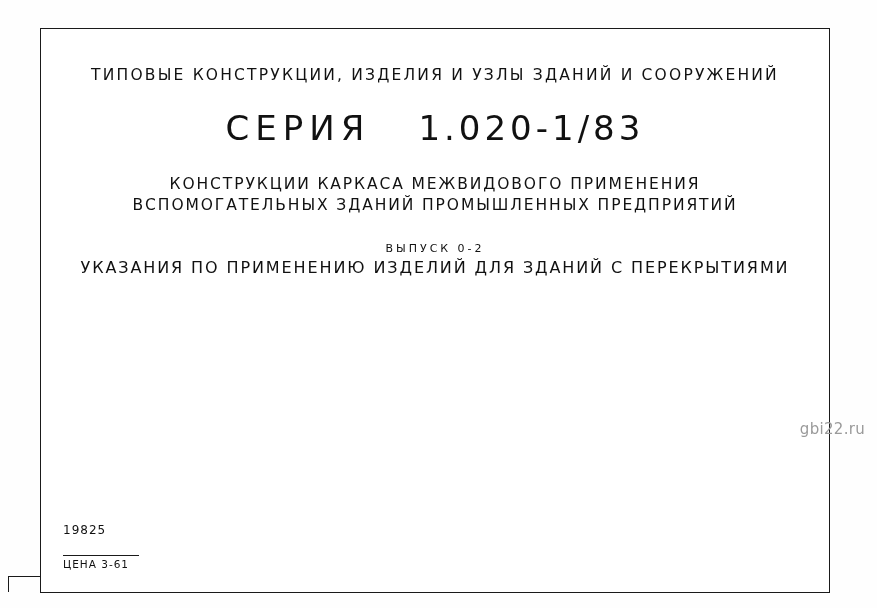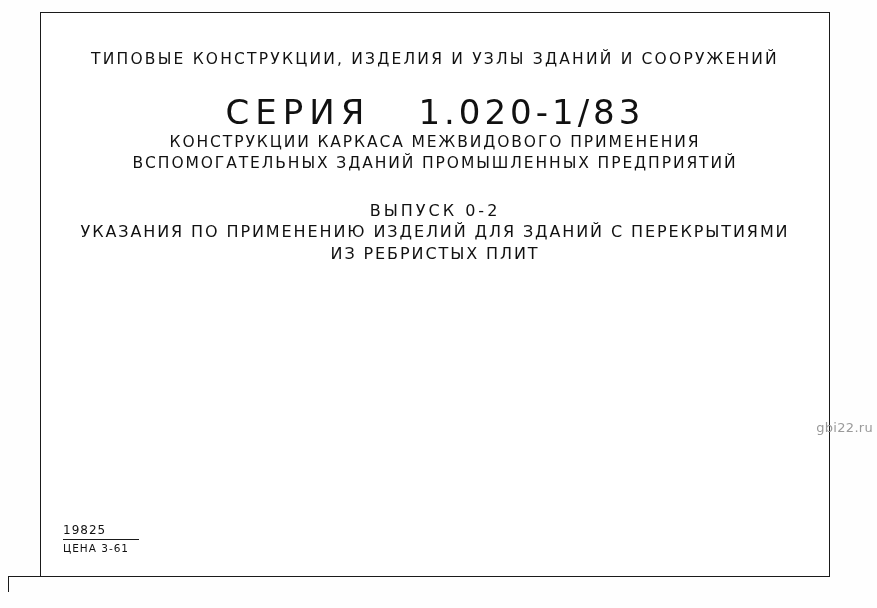--- a/index.html
+++ b/index.html
@@ -17,21 +17,21 @@
   .page {
     position: relative;
     width: 877px;
     height: 608px;
     background: #fefefe;
   }
   
   .sheet-frame {
     position: absolute;
     left: 40px;
-    top: 12px;
+    top: 28px;
     width: 790px;
     height: 565px;
     border: 1px solid #1a1a1a;
     box-sizing: border-box;
     background: #ffffff;
   }
   
   .edge-mark {
     position: absolute;
     left: 8px;
@@ -84,71 +84,72 @@
   .series-word {
     display: inline-block;
   }
   .series-code {
     display: inline-block;
     margin-left: 48px;
     letter-spacing: 4px;
   }
 
   .block-sub {
+    margin-top: 26px;
   }
   .block-sub .line {
     font-size: 15.5px;
     letter-spacing: 1.9px;
   }
   .sub1 { font-size: 15.5px; }
   .sub2 { font-size: 16.5px; }
   .sub3 { font-size: 16.5px; }
 
   .issue {
     margin-top: 26px;
-    font-size: 16px;
+    font-size: 11px;
     letter-spacing: 3px;
   }
 
   .block-desc {
   }
   .block-desc .line {
     font-size: 16px;
     letter-spacing: 1.9px;
   }
 
   .working-drawings {
     margin-top: 76px;
     font-size: 17px;
     letter-spacing: 3.2px;
   }
 
   
   .watermark {
     position: absolute;
-    right: 4px;
+    right: 12px;
     top: 420px;
-    font-size: 13px;
+    font-size: 15px;
     color: #9a9a9a;
     letter-spacing: 0.3px;
     font-family: "DejaVu Sans", sans-serif;
   }
 
   
   .stamp {
     position: absolute;
     left: 22px;
     bottom: 22px;
     text-align: left;
     line-height: 1.15;
   }
   .stamp .code {
     font-size: 12px;
     letter-spacing: 1px;
-    padding-bottom: 0;
+    padding-bottom: 16px;
   }
   .stamp .rule {
     width: 76px;
     height: 1px;
     background: #1a1a1a;
     margin: 1px 0 2px 0;
   }
   .stamp .price {
     font-size: 10.5px;
     letter-spacing: 1px;
@@ -173,21 +174,20 @@
 
       <div class="block-sub">
         <div class="line sub1">КОНСТРУКЦИИ КАРКАСА МЕЖВИДОВОГО ПРИМЕНЕНИЯ</div>
         <div class="line sub3">ВСПОМОГАТЕЛЬНЫХ ЗДАНИЙ ПРОМЫШЛЕННЫХ ПРЕДПРИЯТИЙ</div>
       </div>
 
       <div class="line issue">ВЫПУСК 0-2</div>
 
       <div class="block-desc">
         <div class="line">УКАЗАНИЯ ПО ПРИМЕНЕНИЮ ИЗДЕЛИЙ ДЛЯ ЗДАНИЙ С ПЕРЕКРЫТИЯМИ</div>
-        <div class="line">ИЗ РЕБРИСТЫХ ПЛИТ</div>
       </div>
 
 
     </div>
 
     <div class="stamp">
       <div class="code">19825</div>
       <div class="rule"></div>
       <div class="price">ЦЕНА 3-61</div>
     </div>

